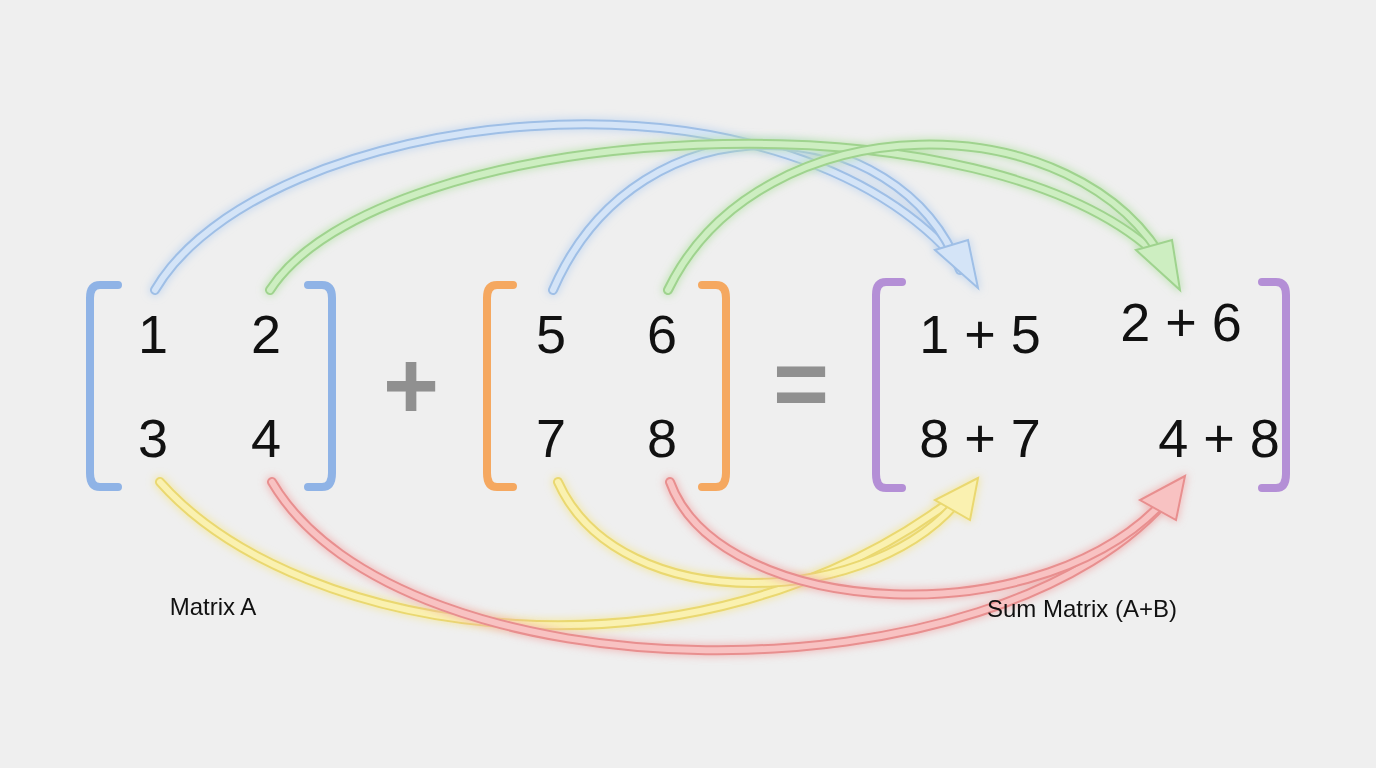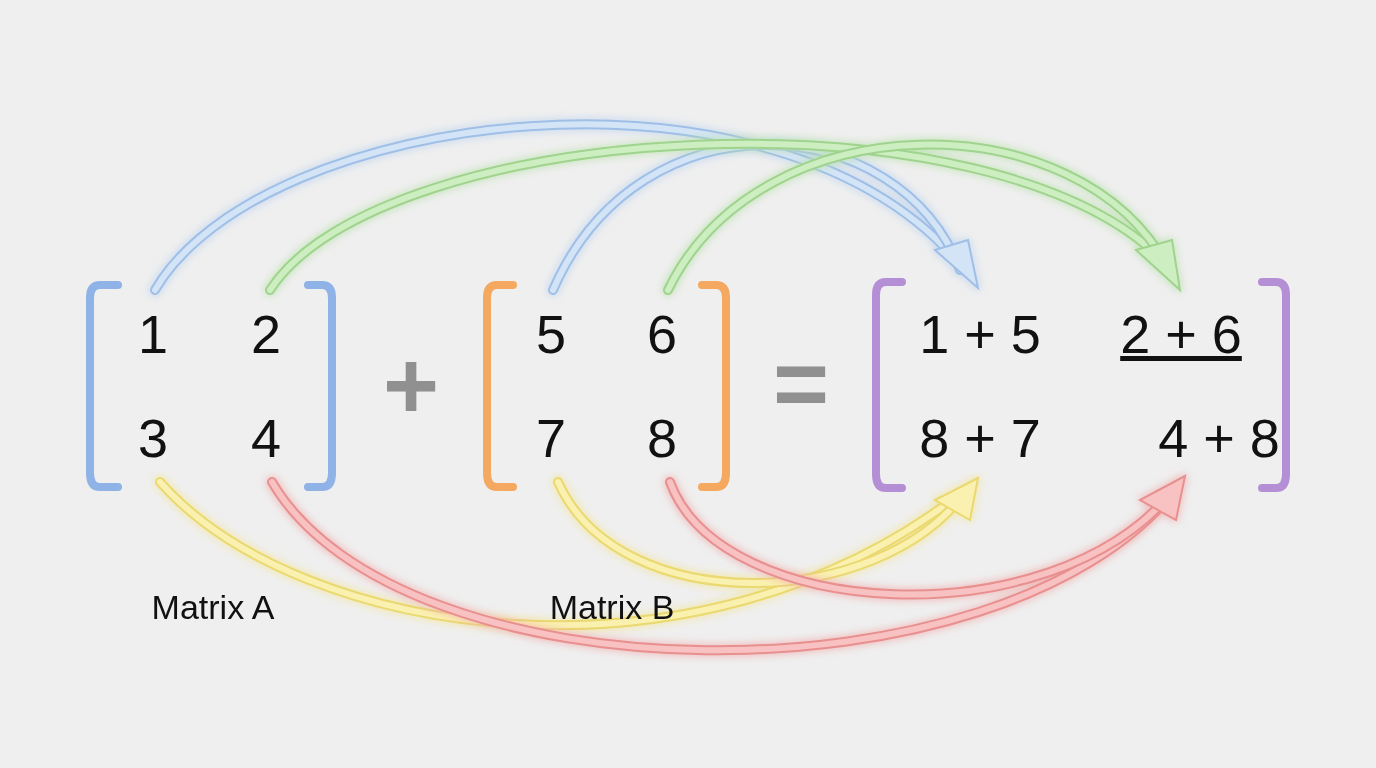--- a/index.html
+++ b/index.html
@@ -13,21 +13,21 @@
   svg.arrows { position: absolute; left: 0; top: 0; width: 1376px; height: 768px; pointer-events: none; }
   .num {
     position: absolute; font-size: 54px; color: #111; line-height: 1;
     transform: translate(-50%, -50%); white-space: nowrap;
   }
   .op {
     position: absolute; font-size: 96px; color: #909090; line-height: 1;
     transform: translate(-50%, -50%); font-weight: bold;
   }
   .label {
-    position: absolute; font-size: 34px; color: #111; line-height: 1;
+    position: absolute; font-size: 24px; color: #111; line-height: 1;
     transform: translate(-50%, -50%); white-space: nowrap;
   }
 </style>
 </head>
 <body>
 
 <div id="stage">
 
   <svg class="arrows" viewBox="0 0 1376 768">
     <defs>
@@ -101,20 +101,20 @@
     <div class="num" style="left:551px; top:334px;">5</div>
     <div class="num" style="left:662px; top:334px;">6</div>
     <div class="num" style="left:551px; top:438px;">7</div>
     <div class="num" style="left:662px; top:438px;">8</div>
   </div>
 
   <div class="op" style="left:801px; top:384px;">=</div>
 
   <div>
     <div class="num" style="left:980px; top:334px;">1 + 5</div>
-    <div class="num" style="left:1181px; top:334px;text-decoration:underline;">2 + 6</div>
+    <div class="num" style="left:1181px; top:322px;">2 + 6</div>
     <div class="num" style="left:980px; top:438px;">8 + 7</div>
     <div class="num" style="left:1181px; top:438px;margin-left:38px;">4 + 8</div>
   </div>
 
   <div class="label" style="left:213px; top:607px;">Matrix A</div>
-  <div class="label" style="left:612px; top:607px;">Matrix B</div>
+  <div class="label" style="left:1082px; top:609px;">Sum Matrix (A+B)</div>
 </div>
 
 </body></html>

